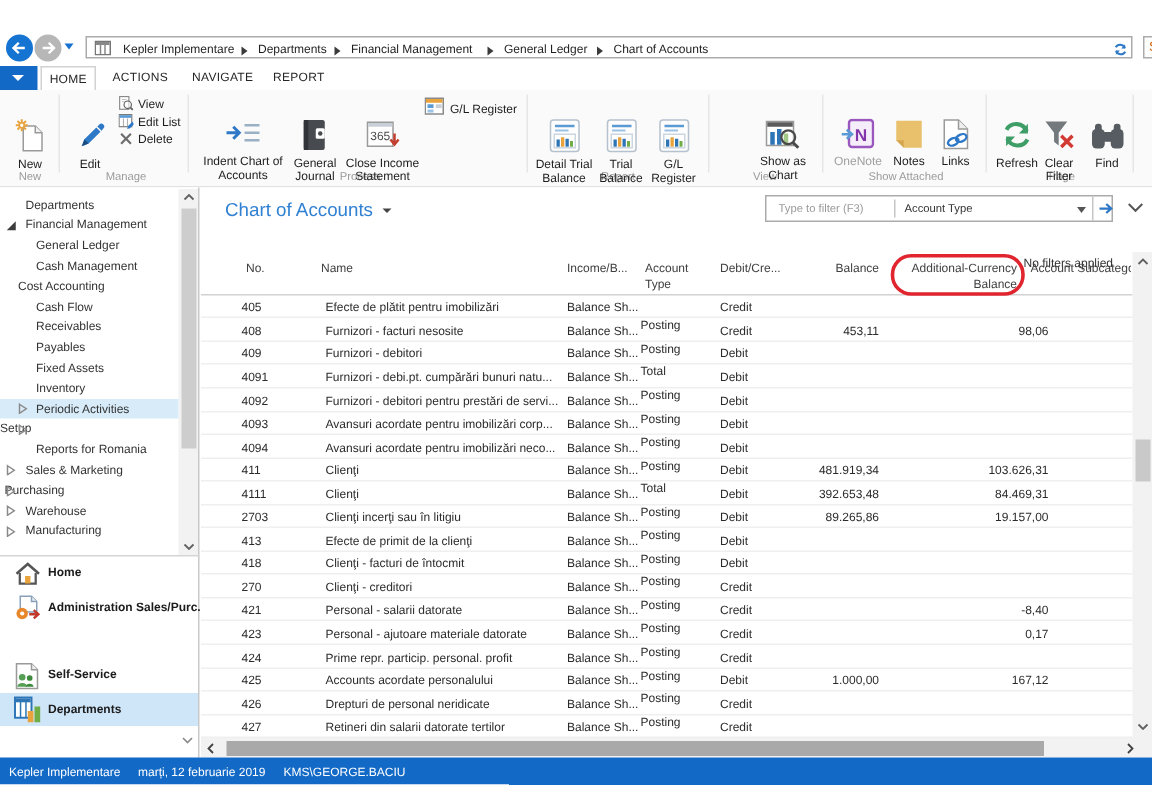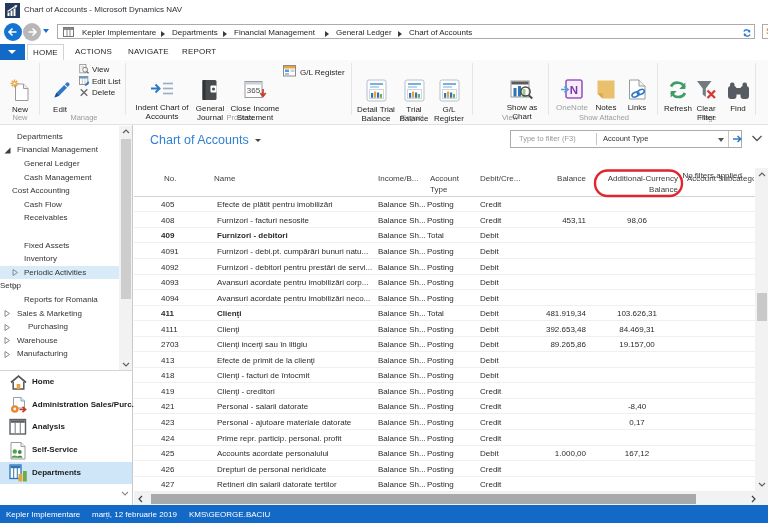--- a/index.html
+++ b/index.html
@@ -54,49 +54,38 @@
 #ctitle { position:absolute; left:16px; top:8px; font-size:12.5px; color:#3181d2; }
 #ccaret { position:absolute; left:121px; top:14px; width:0; height:0; border-top:3.5px solid #444; border-left:3px solid transparent; border-right:3px solid transparent; }
 #filterbox { position:absolute; left:376px; top:5px; width:232px; height:18px; border:1px solid #ababab; background:#fff; font-size:7.5px; }
 #nofilters { position:absolute; left:460px; top:28px; width:148px; text-align:right; font-size:8px; color:#333;margin-top:18px; }
 
 
 .hcell { position:absolute; top:48px; font-size:8px; color:#404040; line-height:11px; }
 #hline { position:absolute; left:0; top:71px; width:621px; height:1px; background:#d2d2d2; }
 .row { position:absolute; left:0; width:621px; height:15.55px; border-bottom:1px solid #efefef; font-size:8px; color:#2b2b2b; }
 .row div { position:absolute; top:3.5px; white-space:nowrap; }
-.c1 { left:27px; } .c2 { left:83px; } .c3 { left:244px; } .c4 { left:293px; } .c5 { left:346px; }
-.c6 { left:362px; width:90px; text-align:right; } .c7 { left:462px; width:82px; text-align:center; }
-.bold { font-weight:bold; }
+.c1 { left:27px; } .c2 { left:83px; } .c3 { left:244px; } .c4 { left:293px;margin-top:12px; } .c5 { left:346px; }
+.c6 { left:362px; width:90px; text-align:right; } .c7 { left:483px; width:82px; text-align:right; }
+.bold { font-weight:normal; }
 
 
 #vscroll { position:absolute; left:621px; top:43px; width:13px; height:324px; background:#f2f2f2; }
 #vthumb { position:absolute; left:1.5px; top:125px; width:10px; height:28px; background:#c9c9c9; }
 #hscroll { position:absolute; left:0; top:367px; width:634px; height:13px; background:#f2f2f2; }
 #hthumb { position:absolute; left:17px; top:1.5px; width:545px; height:10px; background:#a9a9a9; }
 
 
 #statusbar { position:absolute; left:0; top:505px; width:768px; height:18px; background:#1269c6; color:#fff; font-size:8px; }
 #statusbar span { position:absolute; top:5px; }
 </style>
 </head>
 <body>
 <div id="win">
 
-<div id="titlebar">
-  <svg class="abs" style="left:5px;top:3px" width="15" height="15">
-    <rect x="0" y="0" width="15" height="15" fill="#24395b"></rect>
-    <rect x="2.5" y="9.5" width="2" height="3.5" fill="#fff"></rect>
-    <rect x="5.5" y="7.5" width="2" height="5.5" fill="#fff"></rect>
-    <rect x="8.5" y="5.5" width="2" height="7.5" fill="#fff"></rect>
-    <path d="M2.5 8.5 L10 3.5" stroke="#fff" stroke-width="1.1" fill="none"></path>
-    <path d="M9.5 2.2 L12.5 2.2 L10.6 5.6 Z" fill="#fff"></path>
-  </svg>
-  <div class="txt">Chart of Accounts - Microsoft Dynamics NAV</div>
-</div>
 
 <div id="navbar">
   <div class="circ" style="left:4px;background:#1573d2">
     <svg width="18" height="18">
           <path d="M12.5 9 H5.5 M8.5 5.5 L5 9 L8.5 12.5" stroke="#fff" stroke-width="1.6" fill="none"></path>
         </svg>
   </div>
   <div class="circ" style="left:23px;background:#b7b7b7">
     <svg width="18" height="18">
           <path d="M5.5 9 H12.5 M9.5 5.5 L13 9 L9.5 12.5" stroke="#fff" stroke-width="1.6" fill="none"></path>
@@ -324,36 +313,37 @@
     <div class="titem" style="top:4.8px;padding-left:17px">Departments</div>
     <svg class="tw" style="left:3px;top:21px" width="9" height="9">
           <path d="M7.5 1.5 V7.5 H1.5 Z" fill="#3c3c3c"></path>
         </svg>
     <div class="titem" style="top:18.4px;padding-left:17px">Financial Management</div>
     <div class="titem" style="top:32px;padding-left:24px">General Ledger</div>
     <div class="titem" style="top:45.6px;padding-left:24px">Cash Management</div>
     <div class="titem" style="top:59.2px;padding-left:12px">Cost Accounting</div>
     <div class="titem" style="top:72.8px;padding-left:24px">Cash Flow</div>
     <div class="titem" style="top:86.4px;padding-left:24px">Receivables</div>
+    <div class="titem" style="top:100px;padding-left:24px">Payables</div>
     <div class="titem" style="top:113.6px;padding-left:24px">Fixed Assets</div>
     <div class="titem" style="top:127.2px;padding-left:24px">Inventory</div>
     <div class="titem" style="top:140.8px;padding-left:24px;background:#d7ebf9">Periodic Activities</div>
     <svg class="tw" style="left:11px;top:143.3px" width="8" height="9">
           <path d="M2 1.5 L6.5 4.5 L2 7.5 Z" fill="none" stroke="#8a8a8a"></path>
         </svg>
     <div class="titem" style="top:154.4px;">Setup</div>
     <svg class="tw" style="left:11px;top:156.9px" width="8" height="9">
           <path d="M2 1.5 L6.5 4.5 L2 7.5 Z" fill="none" stroke="#8a8a8a"></path>
         </svg>
     <div class="titem" style="top:168px;padding-left:24px">Reports for Romania</div>
     <div class="titem" style="top:181.6px;padding-left:17px">Sales &amp; Marketing</div>
     <svg class="tw" style="left:3px;top:184.1px" width="8" height="9">
           <path d="M2 1.5 L6.5 4.5 L2 7.5 Z" fill="none" stroke="#8a8a8a"></path>
         </svg>
-    <div class="titem" style="top:195.2px;padding-left:28px">Purchasing</div>
+    <div class="titem" style="top:195.2px;padding-left:3px">Purchasing</div>
     <svg class="tw" style="left:3px;top:197.7px" width="8" height="9">
           <path d="M2 1.5 L6.5 4.5 L2 7.5 Z" fill="none" stroke="#8a8a8a"></path>
         </svg>
     <div class="titem" style="top:208.8px;padding-left:17px">Warehouse</div>
     <svg class="tw" style="left:3px;top:211.3px" width="8" height="9">
           <path d="M2 1.5 L6.5 4.5 L2 7.5 Z" fill="none" stroke="#8a8a8a"></path>
         </svg>
     <div class="titem" style="top:222.4px;padding-left:17px">Manufacturing</div>
     <svg class="tw" style="left:3px;top:224.9px" width="8" height="9">
           <path d="M2 1.5 L6.5 4.5 L2 7.5 Z" fill="none" stroke="#8a8a8a"></path>
@@ -378,29 +368,20 @@
     </div>
     <div class="navbtn" style="top:268.7px">
       <svg width="20" height="19" viewBox="0 0 20 19">
             <path d="M4.5 1.5 H12 L15.5 5 V12 H4.5 Z" fill="#fff" stroke="#8aa0b8"></path>
             <path d="M12 1.5 V5 H15.5" fill="#e8eef5" stroke="#8aa0b8"></path>
             <circle cx="5.8" cy="13" r="3.8" fill="#e8882b"></circle>
             <circle cx="5.8" cy="13" r="1.4" fill="#fff"></circle>
             <path d="M10.5 13.5 H16 M13.5 10.8 L16.6 13.5 L13.5 16.2" stroke="#c0392b" stroke-width="1.6" fill="none"></path>
           </svg>
       <div class="lbl">Administration Sales/Purc...</div>
-    </div>
-    <div class="navbtn" style="top:291.4px">
-      <svg width="18" height="18" viewBox="0 0 18 18">
-            <rect x="1" y="1.5" width="15.5" height="14.5" fill="#fff" stroke="#5d6166" stroke-width="1.4"></rect>
-            <rect x="1.7" y="2.2" width="14.1" height="2.6" fill="#5d6166"></rect>
-            <line x1="6.2" y1="5" x2="6.2" y2="16" stroke="#8a8f94" stroke-width="1.2"></line>
-            <line x1="11.3" y1="5" x2="11.3" y2="16" stroke="#8a8f94" stroke-width="1.2"></line>
-          </svg>
-      <div class="lbl">Analysis</div>
     </div>
     <div class="navbtn" style="top:314.1px">
       <svg width="18" height="19" viewBox="0 0 18 19">
             <path d="M2 1.5 H12 L16 5.5 V18 H2 Z" fill="#fff" stroke="#9a9a9a"></path>
             <path d="M12 1.5 V5.5 H16" fill="#f0f0f0" stroke="#9a9a9a"></path>
             <circle cx="5.8" cy="10.5" r="2.2" fill="#55a055"></circle>
             <path d="M2.5 16.8 C2.5 13.6 9.1 13.6 9.1 16.8 Z" fill="#55a055"></path>
             <circle cx="10.8" cy="11" r="1.9" fill="#3e8a3e"></circle>
             <path d="M8.2 16.8 C8.2 14.2 13.4 14.2 13.4 16.8 Z" fill="#3e8a3e"></path>
           </svg>
@@ -533,21 +514,21 @@
           <div class="c5">Debit</div>
         </div>
     <div class="row" style="top:242.85px">
           <div class="c1">418</div>
           <div class="c2">Clienţi - facturi de întocmit</div>
           <div class="c3">Balance Sh...</div>
           <div class="c4">Posting</div>
           <div class="c5">Debit</div>
         </div>
     <div class="row" style="top:258.4px">
-          <div class="c1">419</div>
+          <div class="c1">270</div>
           <div class="c2">Clienţi - creditori</div>
           <div class="c3">Balance Sh...</div>
           <div class="c4">Posting</div>
           <div class="c5">Credit</div>
         </div>
     <div class="row" style="top:273.95px">
           <div class="c1">421</div>
           <div class="c2">Personal - salarii datorate</div>
           <div class="c3">Balance Sh...</div>
           <div class="c4">Posting</div>

